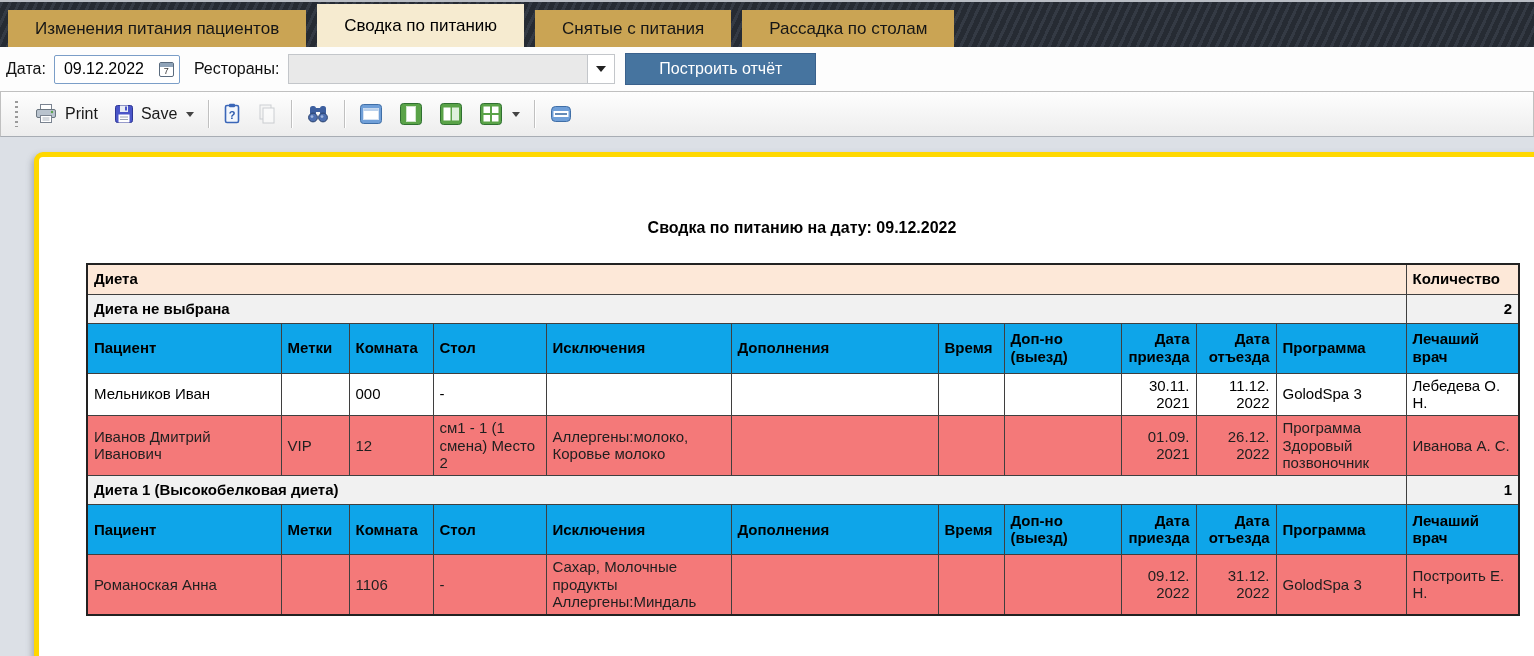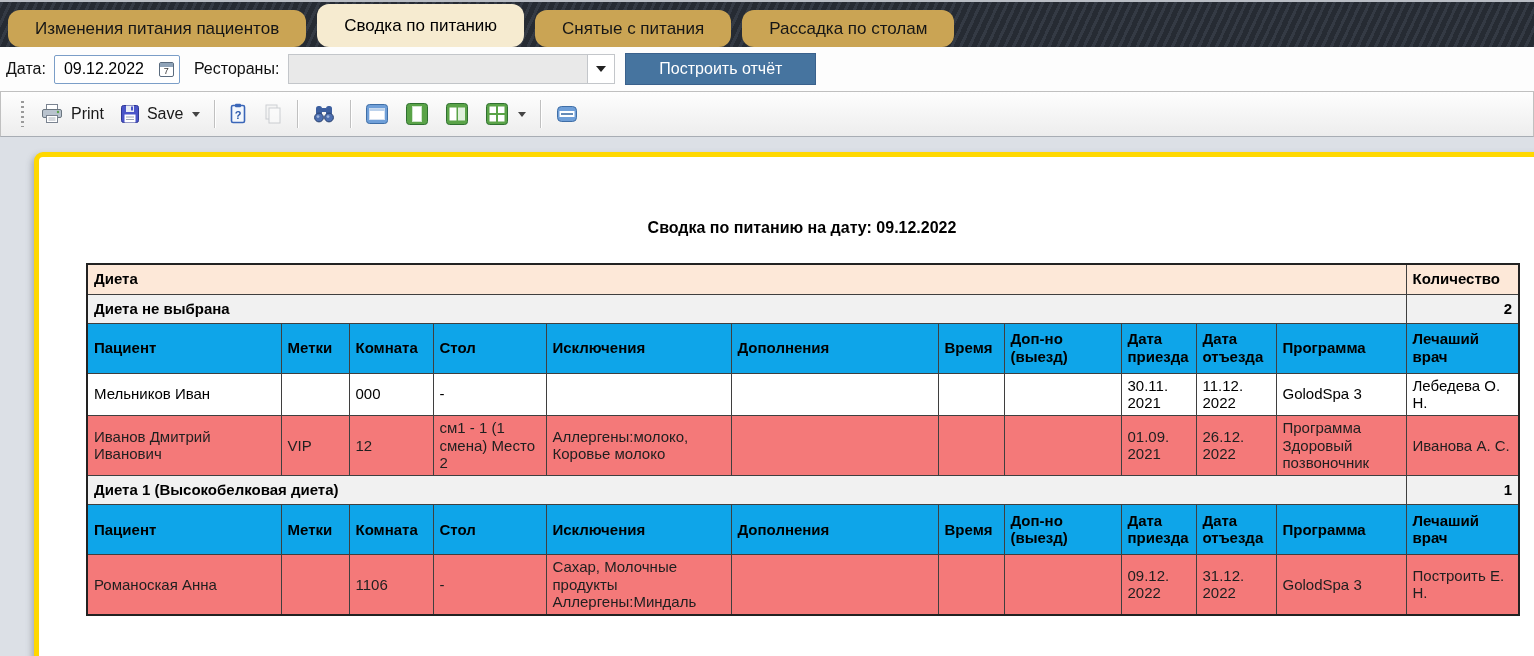--- a/index.html
+++ b/index.html
@@ -9,21 +9,21 @@
   
   .tabbar {
     position: absolute; left: 0; top: 0; width: 1534px; height: 47px;
     background: repeating-linear-gradient(115deg, #343a44 0 3px, #262b33 3px 8px);
     border-top: 2px solid #b9bdc4;
     display: flex; align-items: flex-end;
   }
   .tab {
     height: 37px; margin-right: 11px; padding: 0 27px;
     background: #caa454; color: #161616; font-size: 17px;
-    display: flex; align-items: center; white-space: nowrap; cursor: pointer; border-radius: 12px;
+    display: flex; align-items: center; white-space: nowrap; cursor: pointer;
   }
   .tab:first-child { margin-left: 8px; }
   .tab.active { background: #f6ebd0; height: 43px; color: #000; }
 
   
   .filterbar {
     position: absolute; left: 0; top: 47px; width: 1534px; height: 44px;
     background: #fdfdfd; display: flex; align-items: center; font-size: 16px; color: #111;
   }
   .flabel { margin-left: 6px; }
@@ -48,21 +48,21 @@
     border-right: 5px solid transparent; border-top: 6px solid #222; }
   .build-btn { margin-left: 10px; width: 191px; height: 32px; background: #46749f;
     border: 1px solid #3a618c; color: #fff; font-size: 16px;
     font-family: "Liberation Sans", sans-serif; cursor: pointer; }
 
   
   .toolbar {
     position: absolute; left: 0; top: 91px; width: 1534px; height: 46px;
     background: linear-gradient(#fefefe, #ededed);
     border: 1px solid #c0c0c0; border-bottom: 1px solid #a8adb4;
-    display: flex; align-items: center; padding: 0 18px;
+    display: flex; align-items: center; padding: 0 12px;
   }
   .grip { width: 3px; height: 26px; margin: 0 8px 0 2px; cursor: grab;
     background: repeating-linear-gradient(#9a9a9a 0 2px, transparent 2px 5px); }
   .tbtn { display: flex; align-items: center; gap: 7px; padding: 4px 8px;
     border-radius: 3px; cursor: pointer; background: transparent; border: 0;
     font-size: 16px; color: #1a1a1a; font-family: "Liberation Sans", sans-serif; }
   .tbtn.disabled { opacity: .45; }
   .tsep { width: 1px; height: 28px; background: #c0c0c0; margin: 0 6px;
     box-shadow: 1px 0 0 #fff; }
   .chev { width: 0; height: 0; border-left: 4px solid transparent;
@@ -86,21 +86,21 @@
   tr.diet-head td { font-weight: bold; }
   td.indent { padding-left: 34px; }
   tr.group-row { background: #f1f1f1; height: 29px; }
   tr.group-row td { font-weight: bold; }
   td.count { text-align: right; padding-right: 9px; font-weight: bold; }
   tr.col-head { background: #0ea5e9; height: 50px; }
   tr.col-head td { font-weight: bold; }
   tr.data { background: #fff; }
   tr.data.red { background: #f47979; color: #1f1f1f; }
   tr.h44 { height: 34px; } tr.h58 { height: 58px; } tr.h60 { height: 60px; }
-  td.ctr { text-align: left; }
+  td.ctr { text-align: right; }
 
   
   .vicon { display: block; }
 </style>
 </head>
 <body>
 
 <div class="tabbar">
   <div class="tab">Изменения питания пациентов</div>
   <div class="tab active">Сводка по питанию</div>

